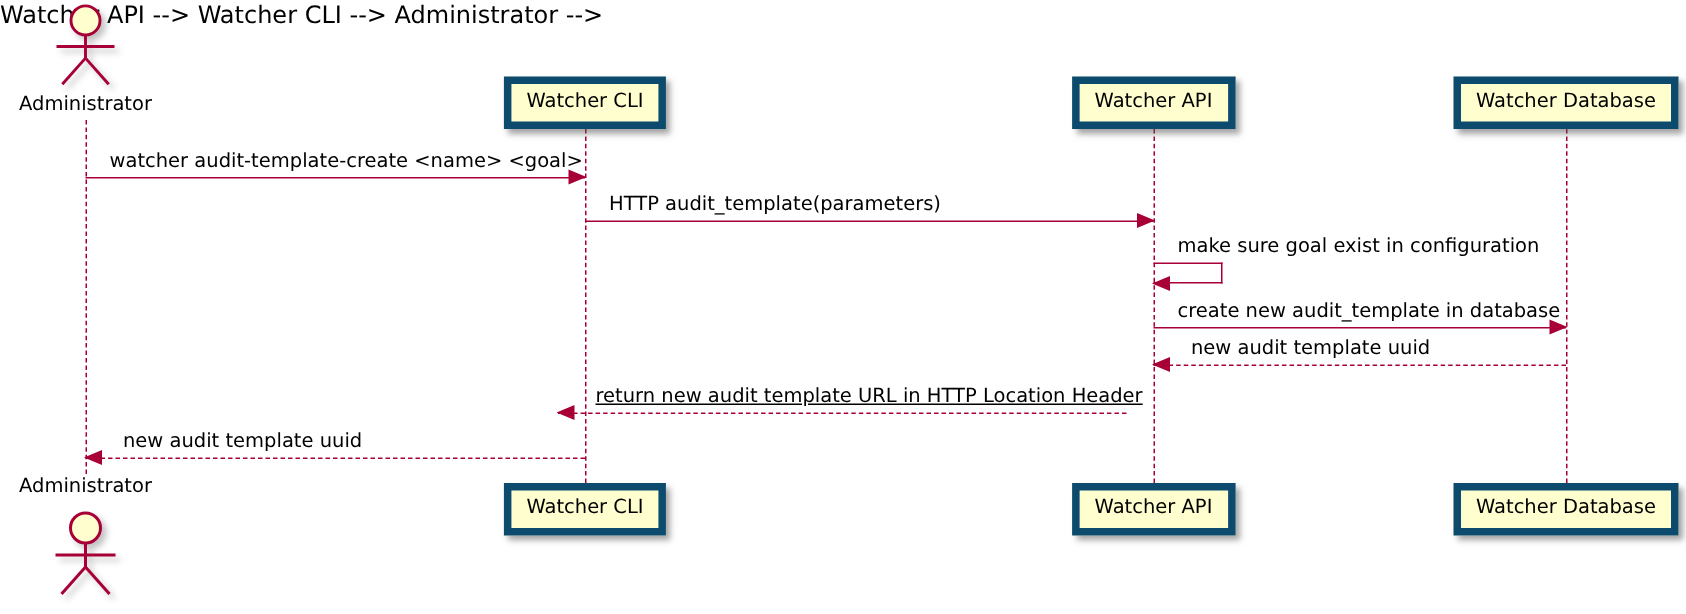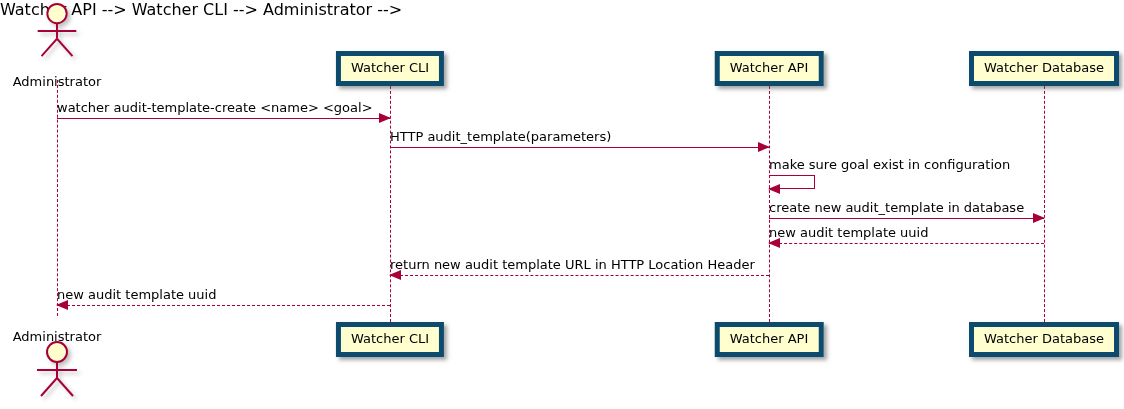--- a/index.html
+++ b/index.html
@@ -27,38 +27,37 @@
     line-height: 16px;
     white-space: nowrap;
     box-shadow: 3px 3px 4px rgba(90,90,90,0.55);
   }
   .actor-label {
     position: absolute;
     transform: translateX(-50%);
     font-size: 13px;
     line-height: 15px;
     white-space: nowrap;
-    margin-top: 12px;
   }
   .actor-svg {
     position: absolute;
     filter: drop-shadow(3px 3px 2px rgba(120,120,120,0.45));
   }
   .msg {
     position: absolute;
     font-size: 13px;
     line-height: 14px;
   }
   .msg .lbl {
     display: block;
-    padding-left: 0;
+    padding-left: 16px;
     margin-bottom: 3px;
     white-space: nowrap;
   }
-  .msg.back .lbl { padding-left: 0; }
+  .msg.back .lbl { padding-left: 25px; }
   .msg .line {
     position: relative;
     height: 0;
     border-top: 1px solid #A80036;
   }
   .msg.dashed .line { border-top-style: dashed; }
   .arr {
     position: absolute;
     width: 0; height: 0;
     border-top: 5px solid transparent;
@@ -137,21 +136,21 @@
 
    Watcher API --&gt;
   <div class="msg dashed back" style="left:769px; top:226px; width:275px;">
     <span class="lbl">new audit template uuid</span>
     <div class="line">
         <i class="arr arr-l"></i>
       </div>
   </div>
 
    Watcher CLI --&gt;
-  <div class="msg dashed back" style="left:390px; top:258px; width:379px;">
+  <div class="msg dashed back" style="left:372px; top:258px; width:379px;text-decoration:underline;">
     <span class="lbl">return new audit template URL in HTTP Location Header</span>
     <div class="line">
         <i class="arr arr-l"></i>
       </div>
   </div>
 
    Administrator --&gt;
   <div class="msg dashed back" style="left:57px; top:288px; width:333px;">
     <span class="lbl">new audit template uuid</span>
     <div class="line">

